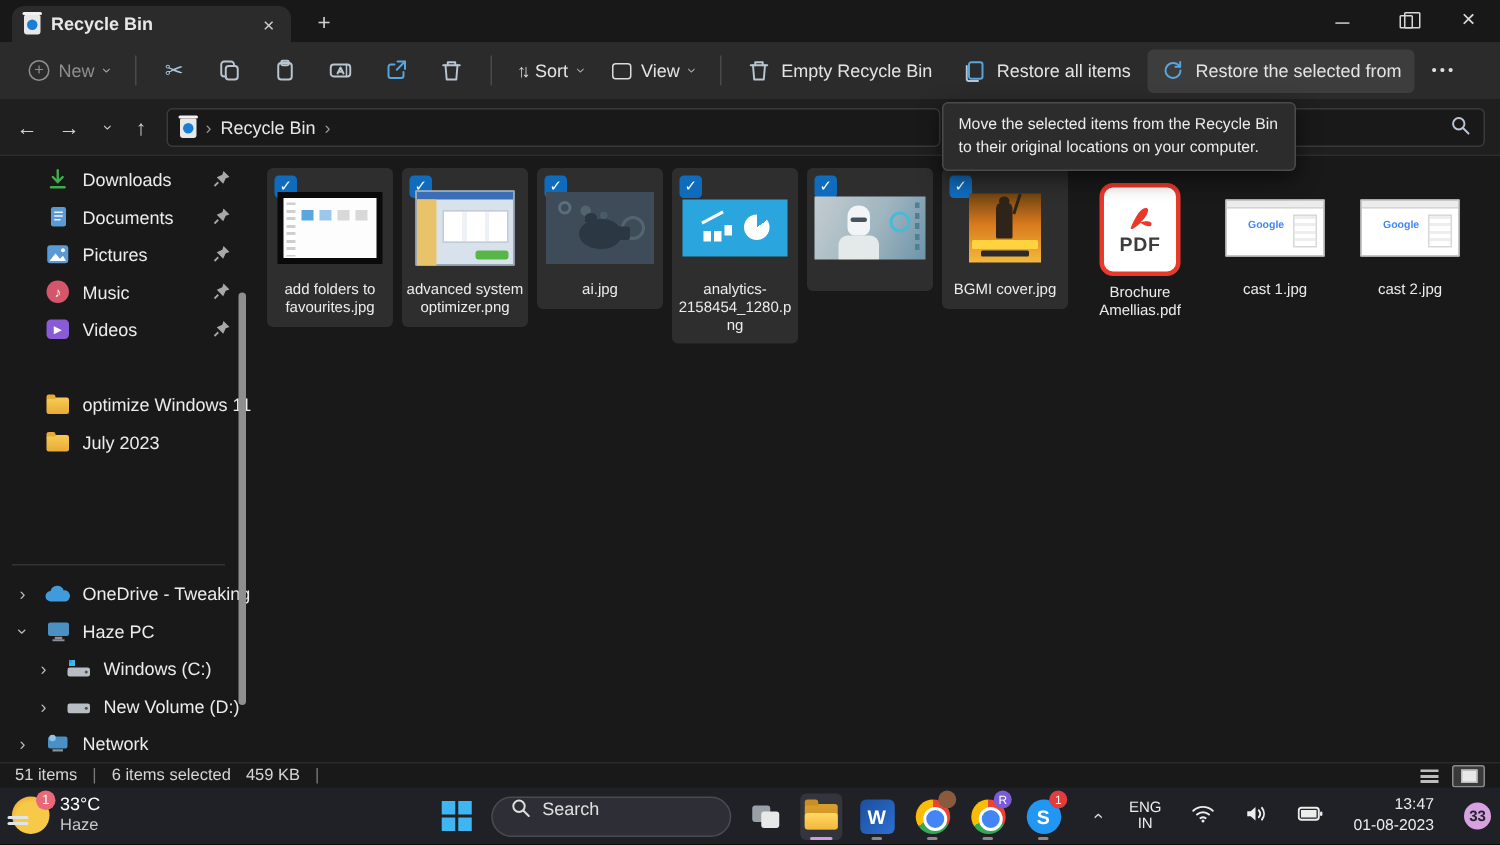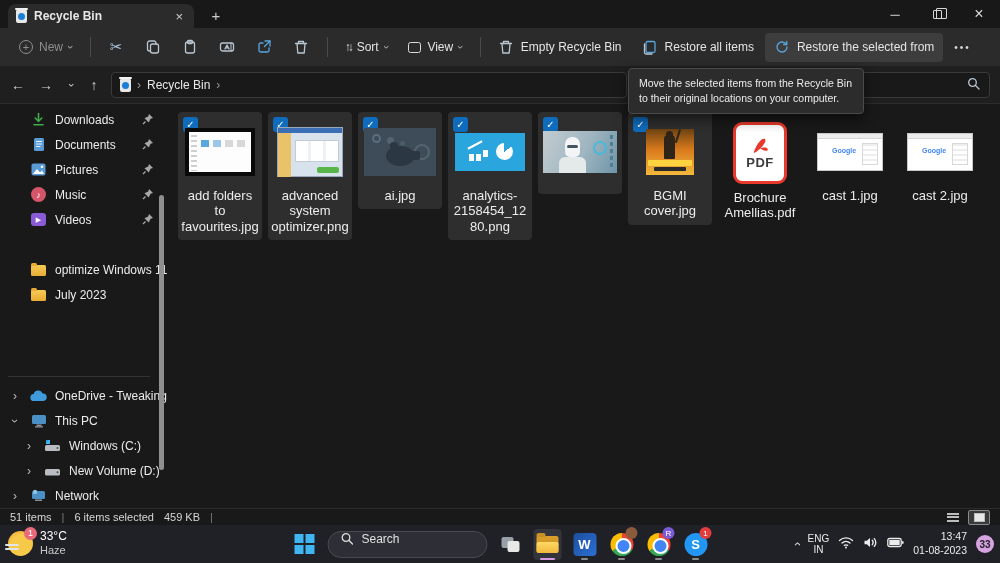--- a/index.html
+++ b/index.html
@@ -83,21 +83,21 @@
   .videobox{width:15px;height:13px;border-radius:3px;background:#8a5bd6;color:#fff;font-size:7px;
             display:flex;align-items:center;justify-content:center;}
 
   
   .files{position:absolute;left:170px;top:0;right:0;bottom:0;display:flex;align-items:flex-start;padding:8px 0 0 8px;gap:6px;}
   .tile{position:relative;width:84px;padding:8px 3px 6px;border-radius:4px;display:flex;flex-direction:column;align-items:center;}
   .tile.selected{background:#2e2e2e;}
   .chk{position:absolute;left:5px;top:5px;width:15px;height:15px;background:#0f6cbd;border-radius:3px;
        color:#fff;font-size:10px;display:flex;align-items:center;justify-content:center;}
   .thumbwrap{height:64px;display:flex;align-items:center;justify-content:center;margin-bottom:4px;width:100%;}
-  .fname{font-size:13px;line-height:1.18;text-align:center;color:#ececec;overflow-wrap:anywhere;word-break:break-word;}
+  .fname{font-size:10px;line-height:1.18;text-align:center;color:#ececec;overflow-wrap:anywhere;word-break:break-word;}
 
   .th-explorer{position:relative;width:70px;height:48px;background:#0a0a0a;padding:4px;}
   .th-explorer .inner{width:100%;height:100%;background:#fdfdfd;position:relative;}
   .th-explorer .dots{position:absolute;left:12px;top:8px;width:8px;height:7px;background:#5aa7e0;
       box-shadow:12px 0 0 #9cc6ea,24px 0 0 #d8d8d8,36px 0 0 #d8d8d8;}
   .th-explorer .side{position:absolute;left:2px;top:3px;width:6px;height:36px;background:repeating-linear-gradient(180deg,#cfcfcf 0 2px,#fff 2px 5px);}
 
   .th-aso{position:relative;width:66px;height:50px;background:#d8e2ec;border:1px solid #9aa8b8;}
   .th-aso .bar{position:absolute;left:0;top:0;width:100%;height:5px;background:#3b6eb5;}
   .th-aso .side{position:absolute;left:0;top:5px;width:13px;height:44px;background:#e9c36a;}
@@ -184,21 +184,21 @@
   .chrome{position:relative;width:23px;height:23px;border-radius:50%;
           background:conic-gradient(#ea4335 0 33%,#34a853 33% 66%,#fbbc05 66% 100%);}
   .chrome::after{content:"";position:absolute;left:5.5px;top:5.5px;width:12px;height:12px;border-radius:50%;
                  background:#4285f4;border:2px solid #fff;}
   .appbadge{position:absolute;right:-2px;top:0;width:12px;height:12px;border-radius:50%;
             font-size:8px;display:flex;align-items:center;justify-content:center;color:#fff;z-index:2;}
   .badge-avatar{background:#8a5a3c;} .badge-r{background:#7b5bd6;} .badge-red{background:#e23d3d;}
   .skype{position:relative;width:23px;height:23px;border-radius:50%;background:#2196f3;color:#fff;
          font-weight:bold;font-size:13px;display:flex;align-items:center;justify-content:center;}
 
-  .tray{position:absolute;right:6px;top:0;height:38px;display:flex;align-items:center;gap:9px;}
+  .tray{position:absolute;right:6px;top:0;height:38px;display:flex;align-items:center;gap:20px;}
   .lang{display:flex;flex-direction:column;align-items:center;line-height:1.15;font-size:10px;color:#ececec;}
   .clock{display:flex;flex-direction:column;align-items:flex-end;line-height:1.3;font-size:10.5px;color:#ececec;}
   .traybadge{width:18px;height:18px;border-radius:50%;background:#d6a3e0;color:#23232a;font-size:10px;font-weight:bold;
              display:flex;align-items:center;justify-content:center;}
   svg.tray-ic{stroke:#ececec;stroke-width:1.3;fill:none;stroke-linecap:round;}
 </style>
 </head>
 <body>
 
 <div class="screen">
@@ -433,21 +433,21 @@
       </div>
       <div class="srow tree">
         <span class="treechev rot90">›</span>
         <span class="sicon">
           <svg width="16" height="14" viewBox="0 0 16 14">
               <rect x="1" y="1" width="14" height="9" rx="1.5" fill="#4a90c4"></rect>
               <rect x="5.5" y="10.5" width="5" height="1.6" fill="#8a9199"></rect>
               <rect x="4" y="12.2" width="8" height="1.3" fill="#8a9199"></rect>
             </svg>
         </span>
-        <span class="slabel">This PC</span>
+        <span class="slabel">Haze PC</span>
       </div>
       <div class="srow tree child">
         <span class="treechev">›</span>
         <span class="sicon">
           <svg width="17" height="13" viewBox="0 0 17 13">
               <rect x="1" y="6" width="15" height="6" rx="1.5" fill="#b8bdc4"></rect>
               <circle cx="13.5" cy="9" r="1" fill="#4c4f54"></circle>
               <rect x="2" y="1" width="4" height="4" fill="#3fb6f2"></rect>
               <rect x="2" y="1" width="1.8" height="1.8" fill="#2d9fd9"></rect>
             </svg>

